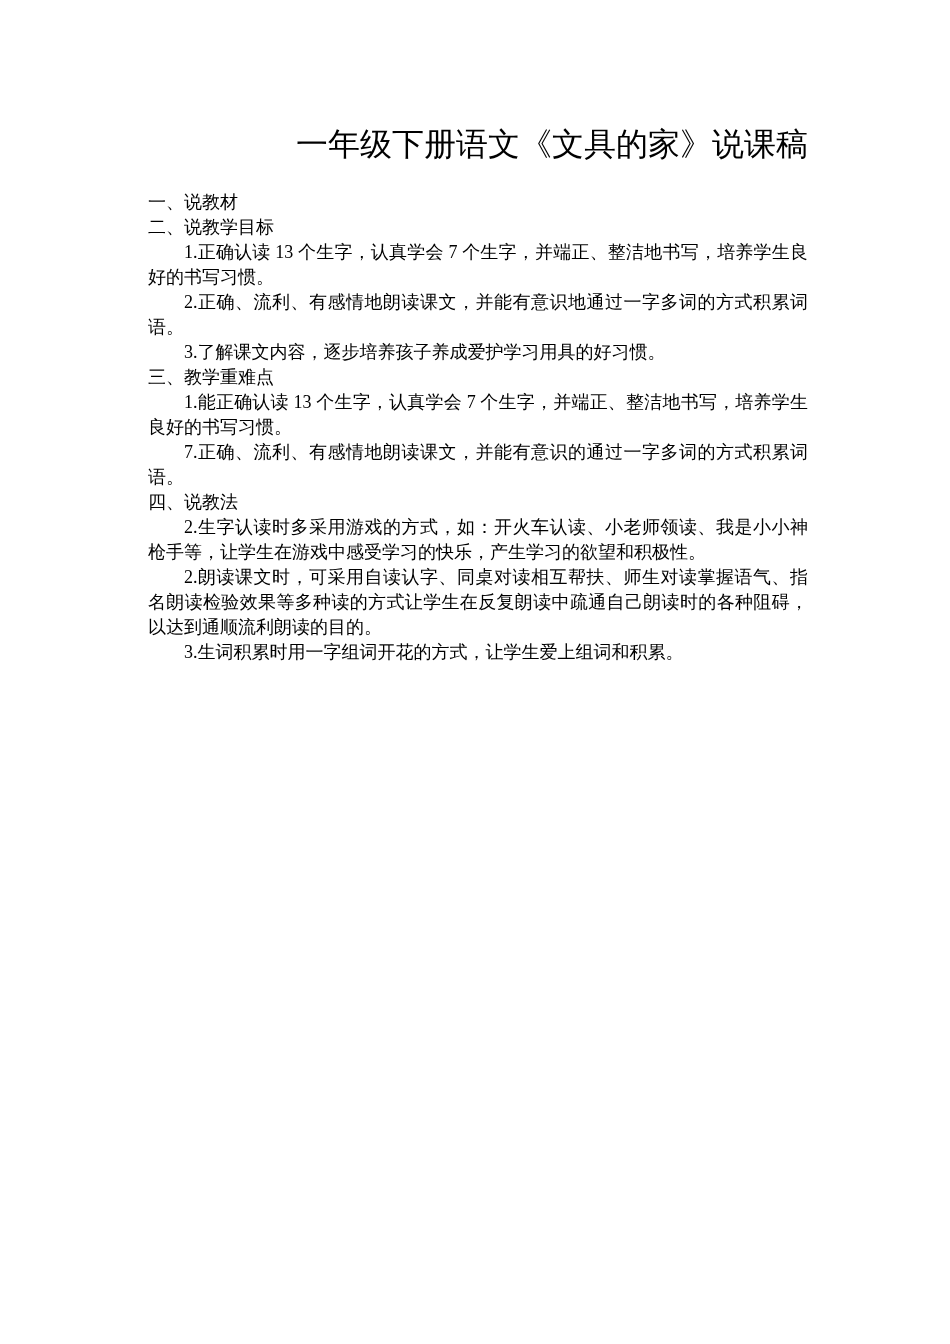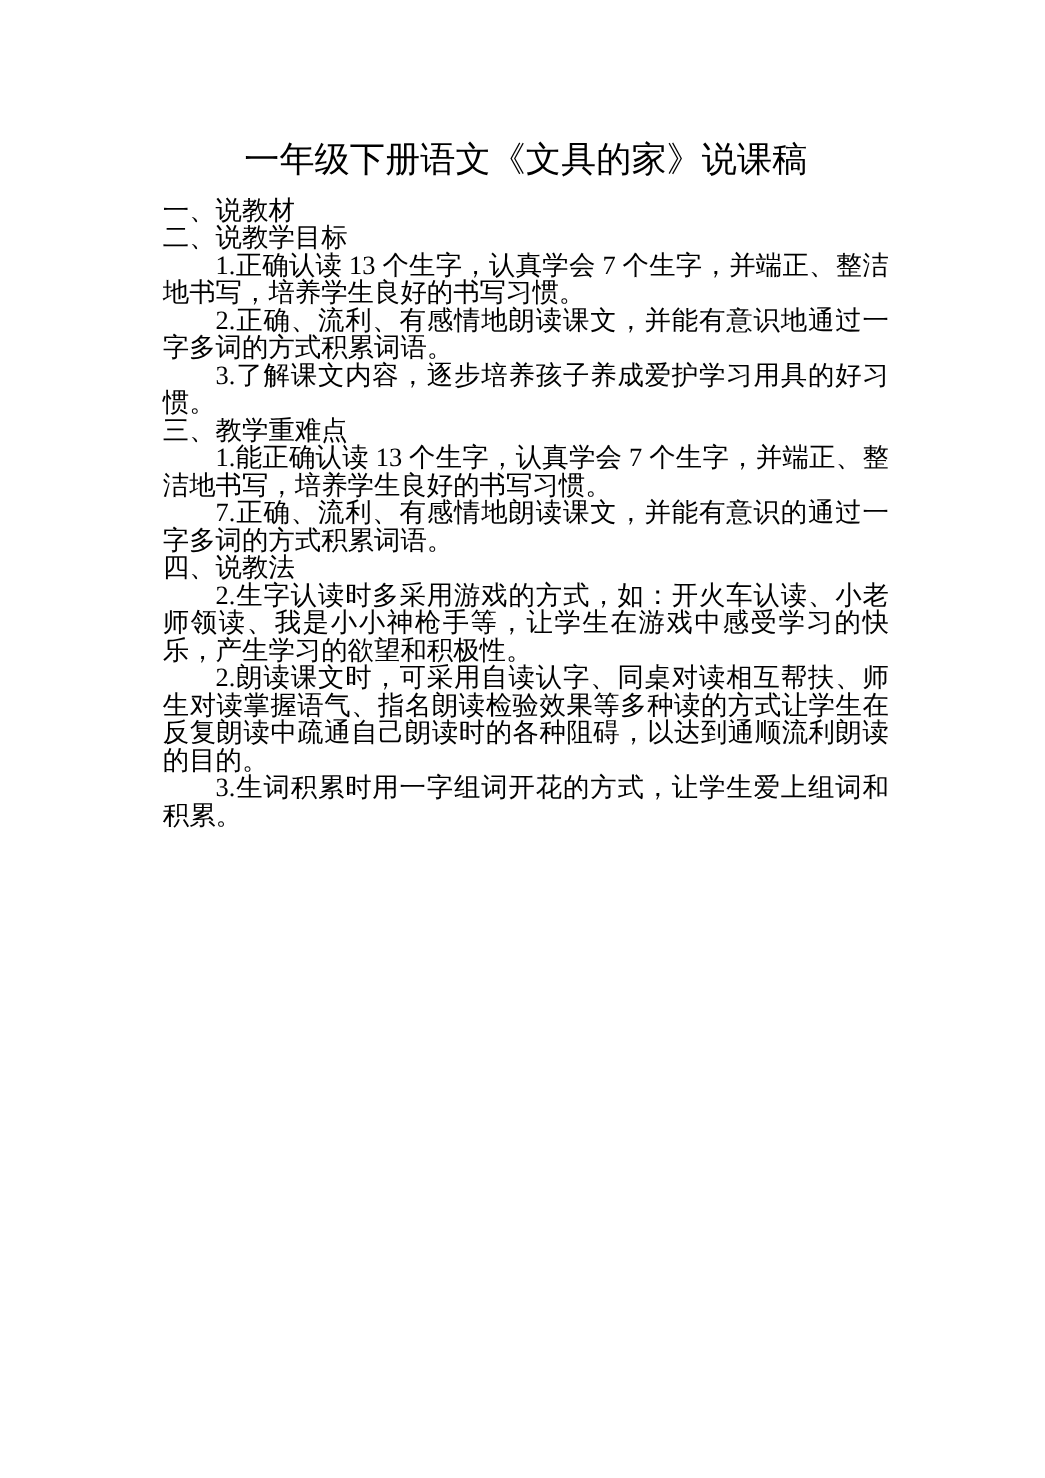--- a/index.html
+++ b/index.html
@@ -16,27 +16,27 @@
     position: absolute;
     left: 148px;
     top: 120px;
     width: 660px;
   }
   .title {
     font-family: "Liberation Serif", "DejaVu Serif", serif;
     font-size: 32px;
     font-weight: 400;
     line-height: 48px;
-    text-align: center;
-    margin: 0 0 12px 0;
+    text-align: right;
+    margin: 0 0 22px 0;
     white-space: nowrap;
   }
   .body p {
     font-family: "Liberation Serif", "DejaVu Serif", serif;
-    font-size: 24px;
+    font-size: 18px;
     line-height: 25px;
     margin: 0;
     text-align: justify;
   }
   .heading { text-indent: 0; }
   .para { text-indent: 2em; }
 </style>
 </head>
 <body>
 

